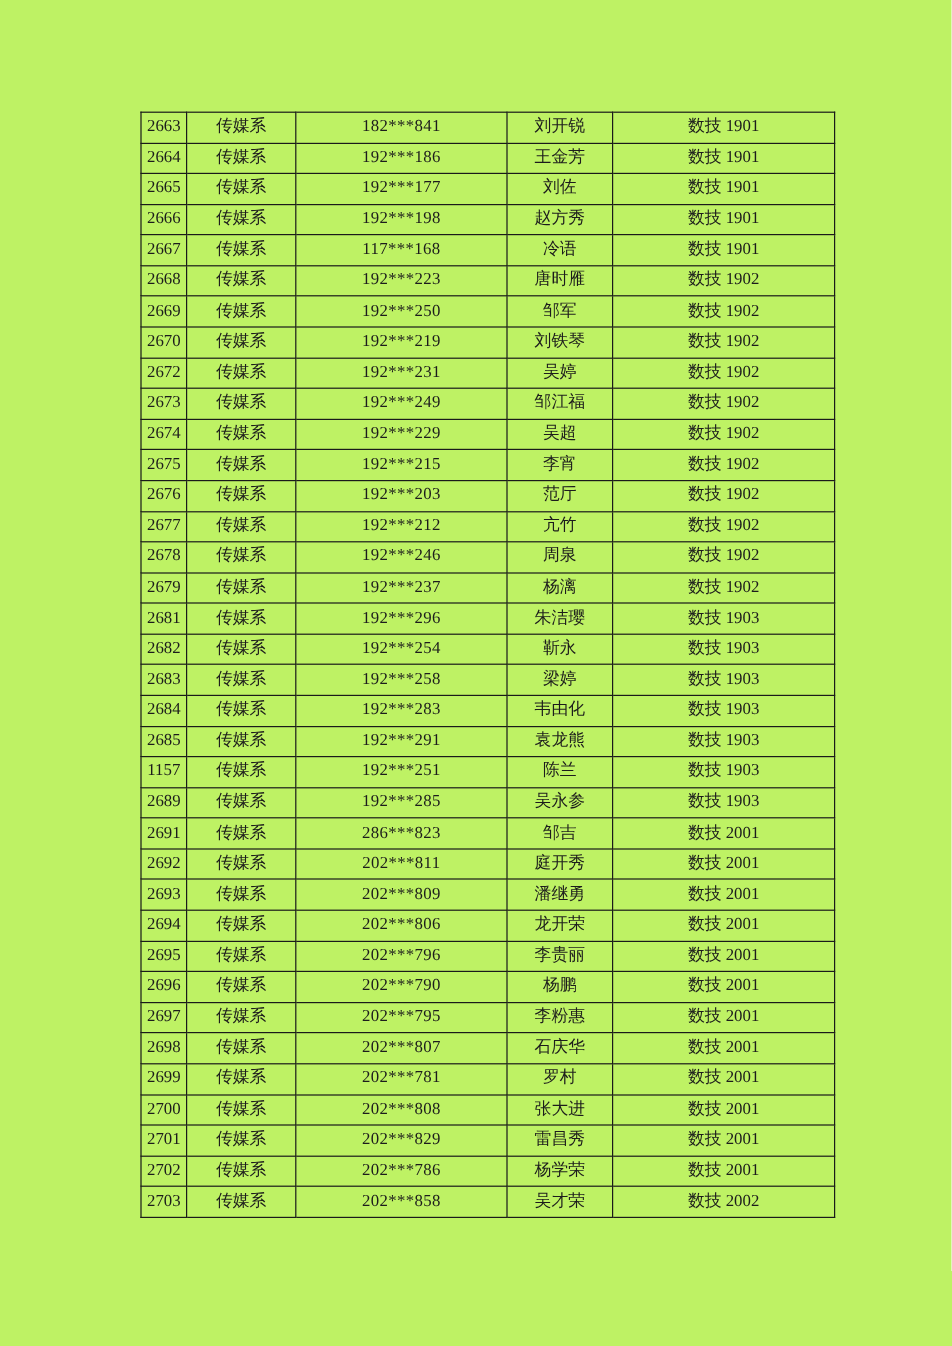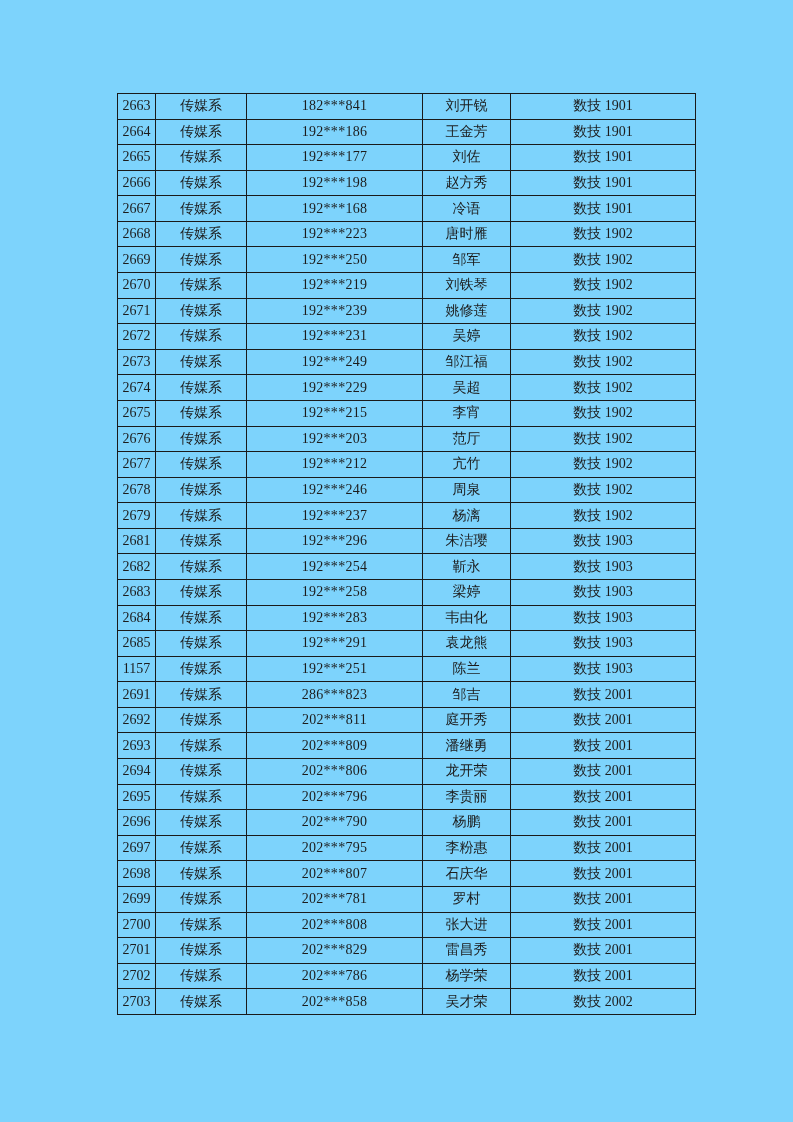--- a/index.html
+++ b/index.html
@@ -8,21 +8,21 @@
     height: 1122px;
     background: #ffffff;
     font-family: "Liberation Serif", "DejaVu Serif", serif;
     color: #1c1c1c;
     overflow: hidden;
   }
   .page {
     position: relative;
     width: 793px;
     height: 1122px;
-    background: #7dd3fc;
+    background: #bef264;
   }
   table.student-table {
     position: absolute;
     left: 117px;
     top: 93px;
     width: 578px;
     height: 922px;
     border-collapse: collapse;
     table-layout: fixed;
   }
@@ -81,21 +81,21 @@
         <tr>
           <td class="cell-index">2666</td>
           <td class="cell-department">传媒系</td>
           <td class="cell-student_id">192***198</td>
           <td class="cell-name">赵方秀</td>
           <td class="cell-class">数技 1901</td>
         </tr>
         <tr>
           <td class="cell-index">2667</td>
           <td class="cell-department">传媒系</td>
-          <td class="cell-student_id">192***168</td>
+          <td class="cell-student_id">117***168</td>
           <td class="cell-name">冷语</td>
           <td class="cell-class">数技 1901</td>
         </tr>
         <tr>
           <td class="cell-index">2668</td>
           <td class="cell-department">传媒系</td>
           <td class="cell-student_id">192***223</td>
           <td class="cell-name">唐时雁</td>
           <td class="cell-class">数技 1902</td>
         </tr>
@@ -107,27 +107,20 @@
           <td class="cell-class">数技 1902</td>
         </tr>
         <tr>
           <td class="cell-index">2670</td>
           <td class="cell-department">传媒系</td>
           <td class="cell-student_id">192***219</td>
           <td class="cell-name">刘铁琴</td>
           <td class="cell-class">数技 1902</td>
         </tr>
         <tr>
-          <td class="cell-index">2671</td>
-          <td class="cell-department">传媒系</td>
-          <td class="cell-student_id">192***239</td>
-          <td class="cell-name">姚修莲</td>
-          <td class="cell-class">数技 1902</td>
-        </tr>
-        <tr>
           <td class="cell-index">2672</td>
           <td class="cell-department">传媒系</td>
           <td class="cell-student_id">192***231</td>
           <td class="cell-name">吴婷</td>
           <td class="cell-class">数技 1902</td>
         </tr>
         <tr>
           <td class="cell-index">2673</td>
           <td class="cell-department">传媒系</td>
           <td class="cell-student_id">192***249</td>
@@ -209,20 +202,27 @@
           <td class="cell-department">传媒系</td>
           <td class="cell-student_id">192***291</td>
           <td class="cell-name">袁龙熊</td>
           <td class="cell-class">数技 1903</td>
         </tr>
         <tr>
           <td class="cell-index">1157</td>
           <td class="cell-department">传媒系</td>
           <td class="cell-student_id">192***251</td>
           <td class="cell-name">陈兰</td>
+          <td class="cell-class">数技 1903</td>
+        </tr>
+        <tr>
+          <td class="cell-index">2689</td>
+          <td class="cell-department">传媒系</td>
+          <td class="cell-student_id">192***285</td>
+          <td class="cell-name">吴永参</td>
           <td class="cell-class">数技 1903</td>
         </tr>
         <tr>
           <td class="cell-index">2691</td>
           <td class="cell-department">传媒系</td>
           <td class="cell-student_id">286***823</td>
           <td class="cell-name">邹吉</td>
           <td class="cell-class">数技 2001</td>
         </tr>
         <tr>

